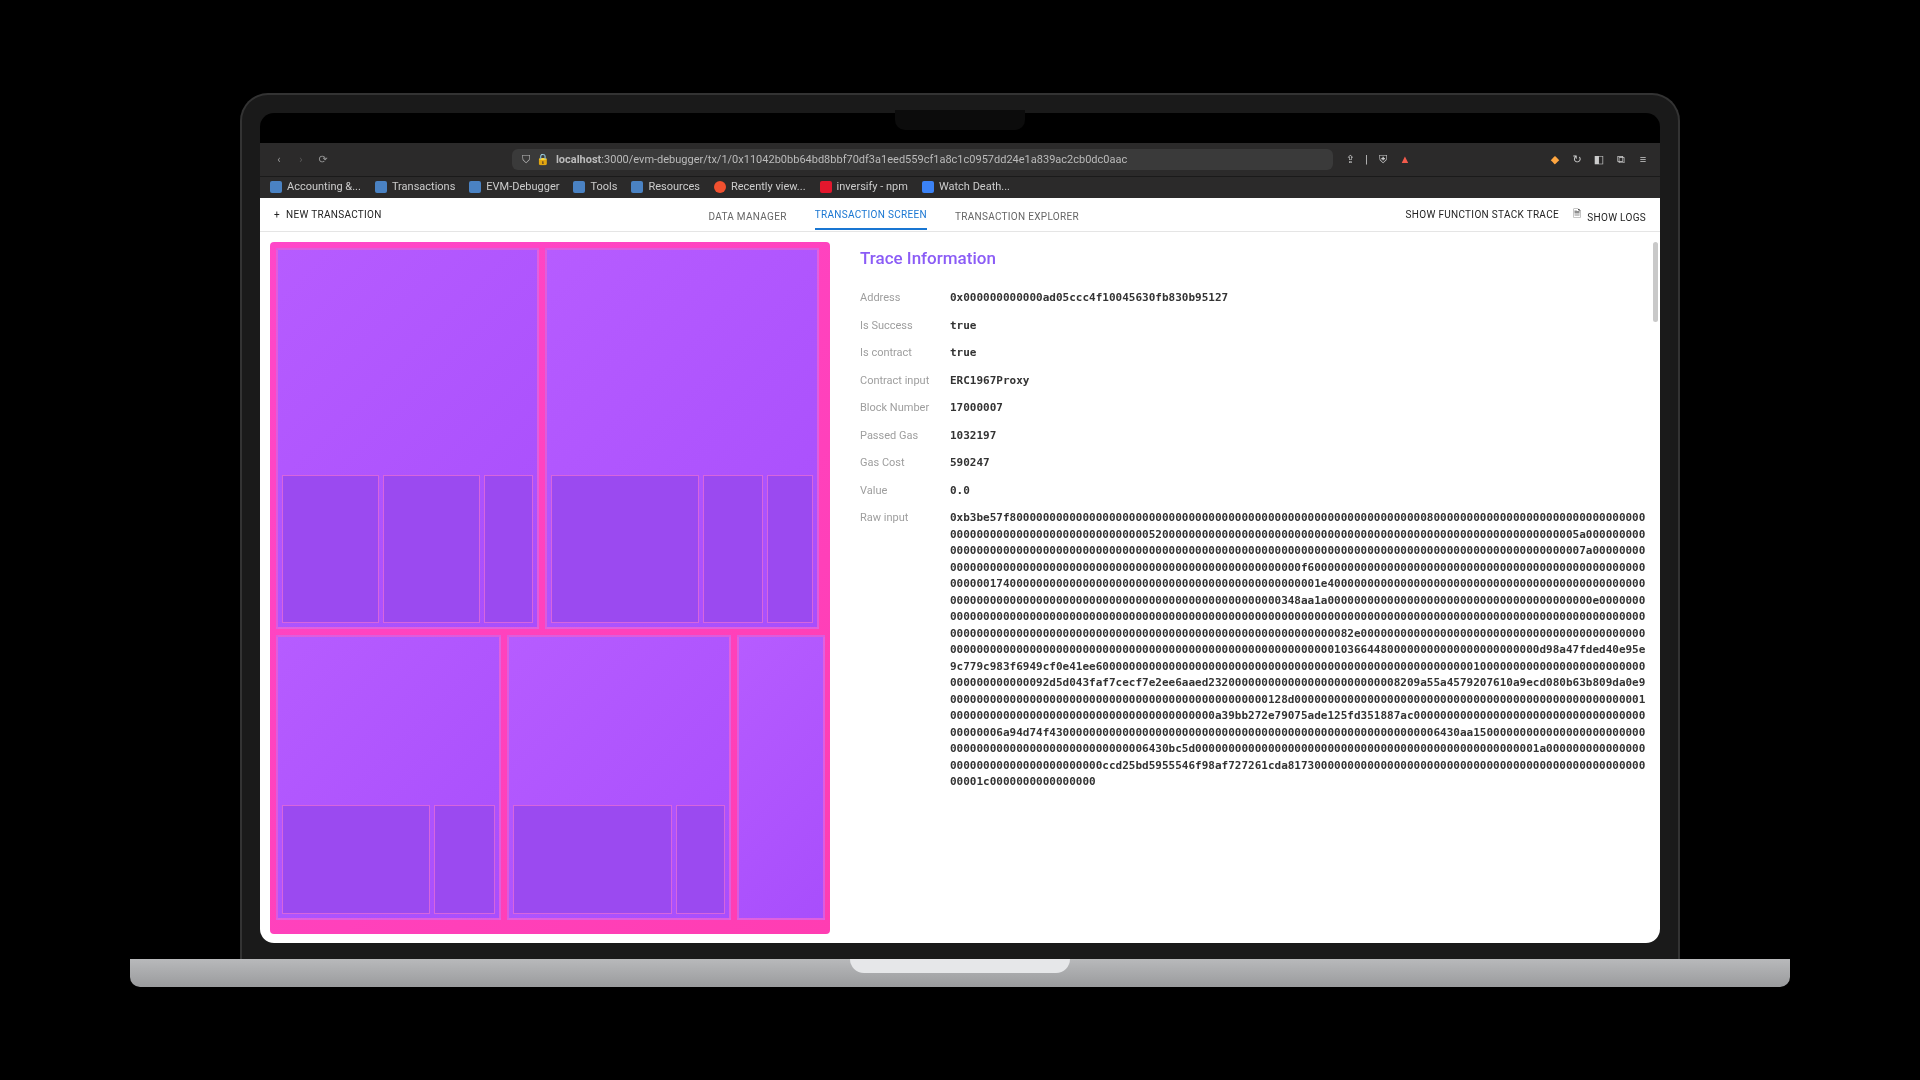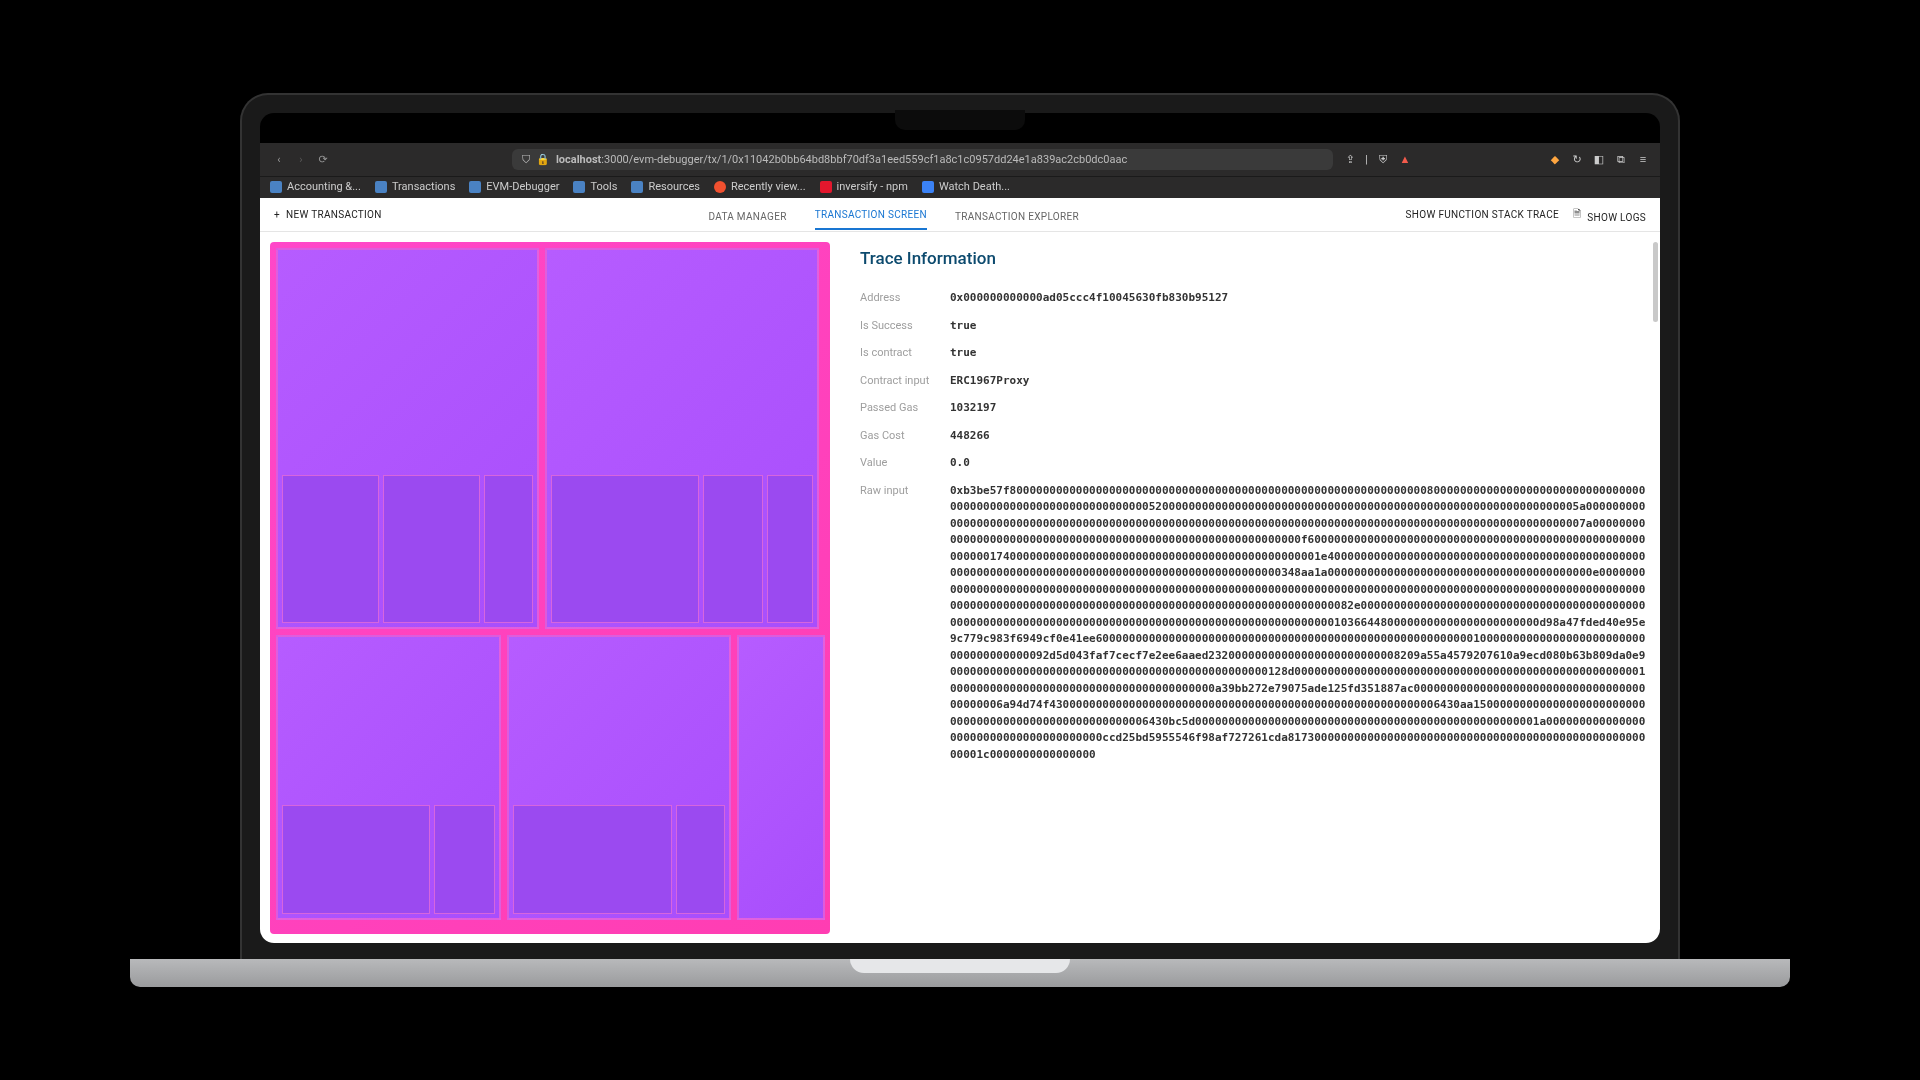--- a/index.html
+++ b/index.html
@@ -160,21 +160,21 @@
 .info-panel {
   flex: 1;
   padding: 16px 10px 10px 20px;
   overflow: auto;
   position:relative;
 }
 .info-title {
   font-size: 17px;
   font-weight: 500;
   margin-bottom: 22px;
-  color: #0c4a6e;
+  color: #8b5cf6;
 }
 .info-row {
   display: flex;
   font-size: 11px;
   margin-bottom: 11px;
   line-height: 1.5;
 }
 .info-label {
   width: 90px;
   color: #9e9e9e;
@@ -337,26 +337,30 @@
               </div>
             <div class="info-row">
                 <div class="info-label">Is contract</div>
                 <div class="info-value">true</div>
               </div>
             <div class="info-row">
                 <div class="info-label">Contract input</div>
                 <div class="info-value">ERC1967Proxy</div>
               </div>
             <div class="info-row">
+                <div class="info-label">Block Number</div>
+                <div class="info-value">17000007</div>
+              </div>
+            <div class="info-row">
                 <div class="info-label">Passed Gas</div>
                 <div class="info-value">1032197</div>
               </div>
             <div class="info-row">
                 <div class="info-label">Gas Cost</div>
-                <div class="info-value">448266</div>
+                <div class="info-value">590247</div>
               </div>
             <div class="info-row">
                 <div class="info-label">Value</div>
                 <div class="info-value">0.0</div>
               </div>
             <div class="info-row">
                 <div class="info-label">Raw input</div>
                 <div class="info-value">0xb3be57f80000000000000000000000000000000000000000000000000000000000000080000000000000000000000000000000000000000000000000000000000000052000000000000000000000000000000000000000000000000000000000000005a000000000000000000000000000000000000000000000000000000000000000000000000000000000000000000000000000000007a0000000000000000000000000000000000000000000000000000000000000f60000000000000000000000000000000000000000000000000000000017400000000000000000000000000000000000000000000001e40000000000000000000000000000000000000000000000000000000000000000000000000000000000000000000000000348aa1a0000000000000000000000000000000000000000e00000000000000000000000000000000000000000000000000000000000000000000000000000000000000000000000000000000000000000000000000000000000000000000000000000000000000000000000000082e000000000000000000000000000000000000000000000000000000000000000000000000000000000000000000000000000001036644800000000000000000000000d98a47fded40e95e9c779c983f6949cf0e41ee60000000000000000000000000000000000000000000000000000000010000000000000000000000000000000000000092d5d043faf7cecf7e2ee6aaed23200000000000000000000000008209a55a4579207610a9ecd080b63b809da0e9000000000000000000000000000000000000000000000000128d000000000000000000000000000000000000000000000000000010000000000000000000000000000000000000000a39bb272e79075ade125fd351887ac0000000000000000000000000000000000000000006a94d74f43000000000000000000000000000000000000000000000000000000006430aa15000000000000000000000000000000000000000000000000000006430bc5d0000000000000000000000000000000000000000000000000001a00000000000000000000000000000000000000ccd25bd5955546f98af727261cda81730000000000000000000000000000000000000000000000000000001c0000000000000000</div>
               </div>
           </div>

